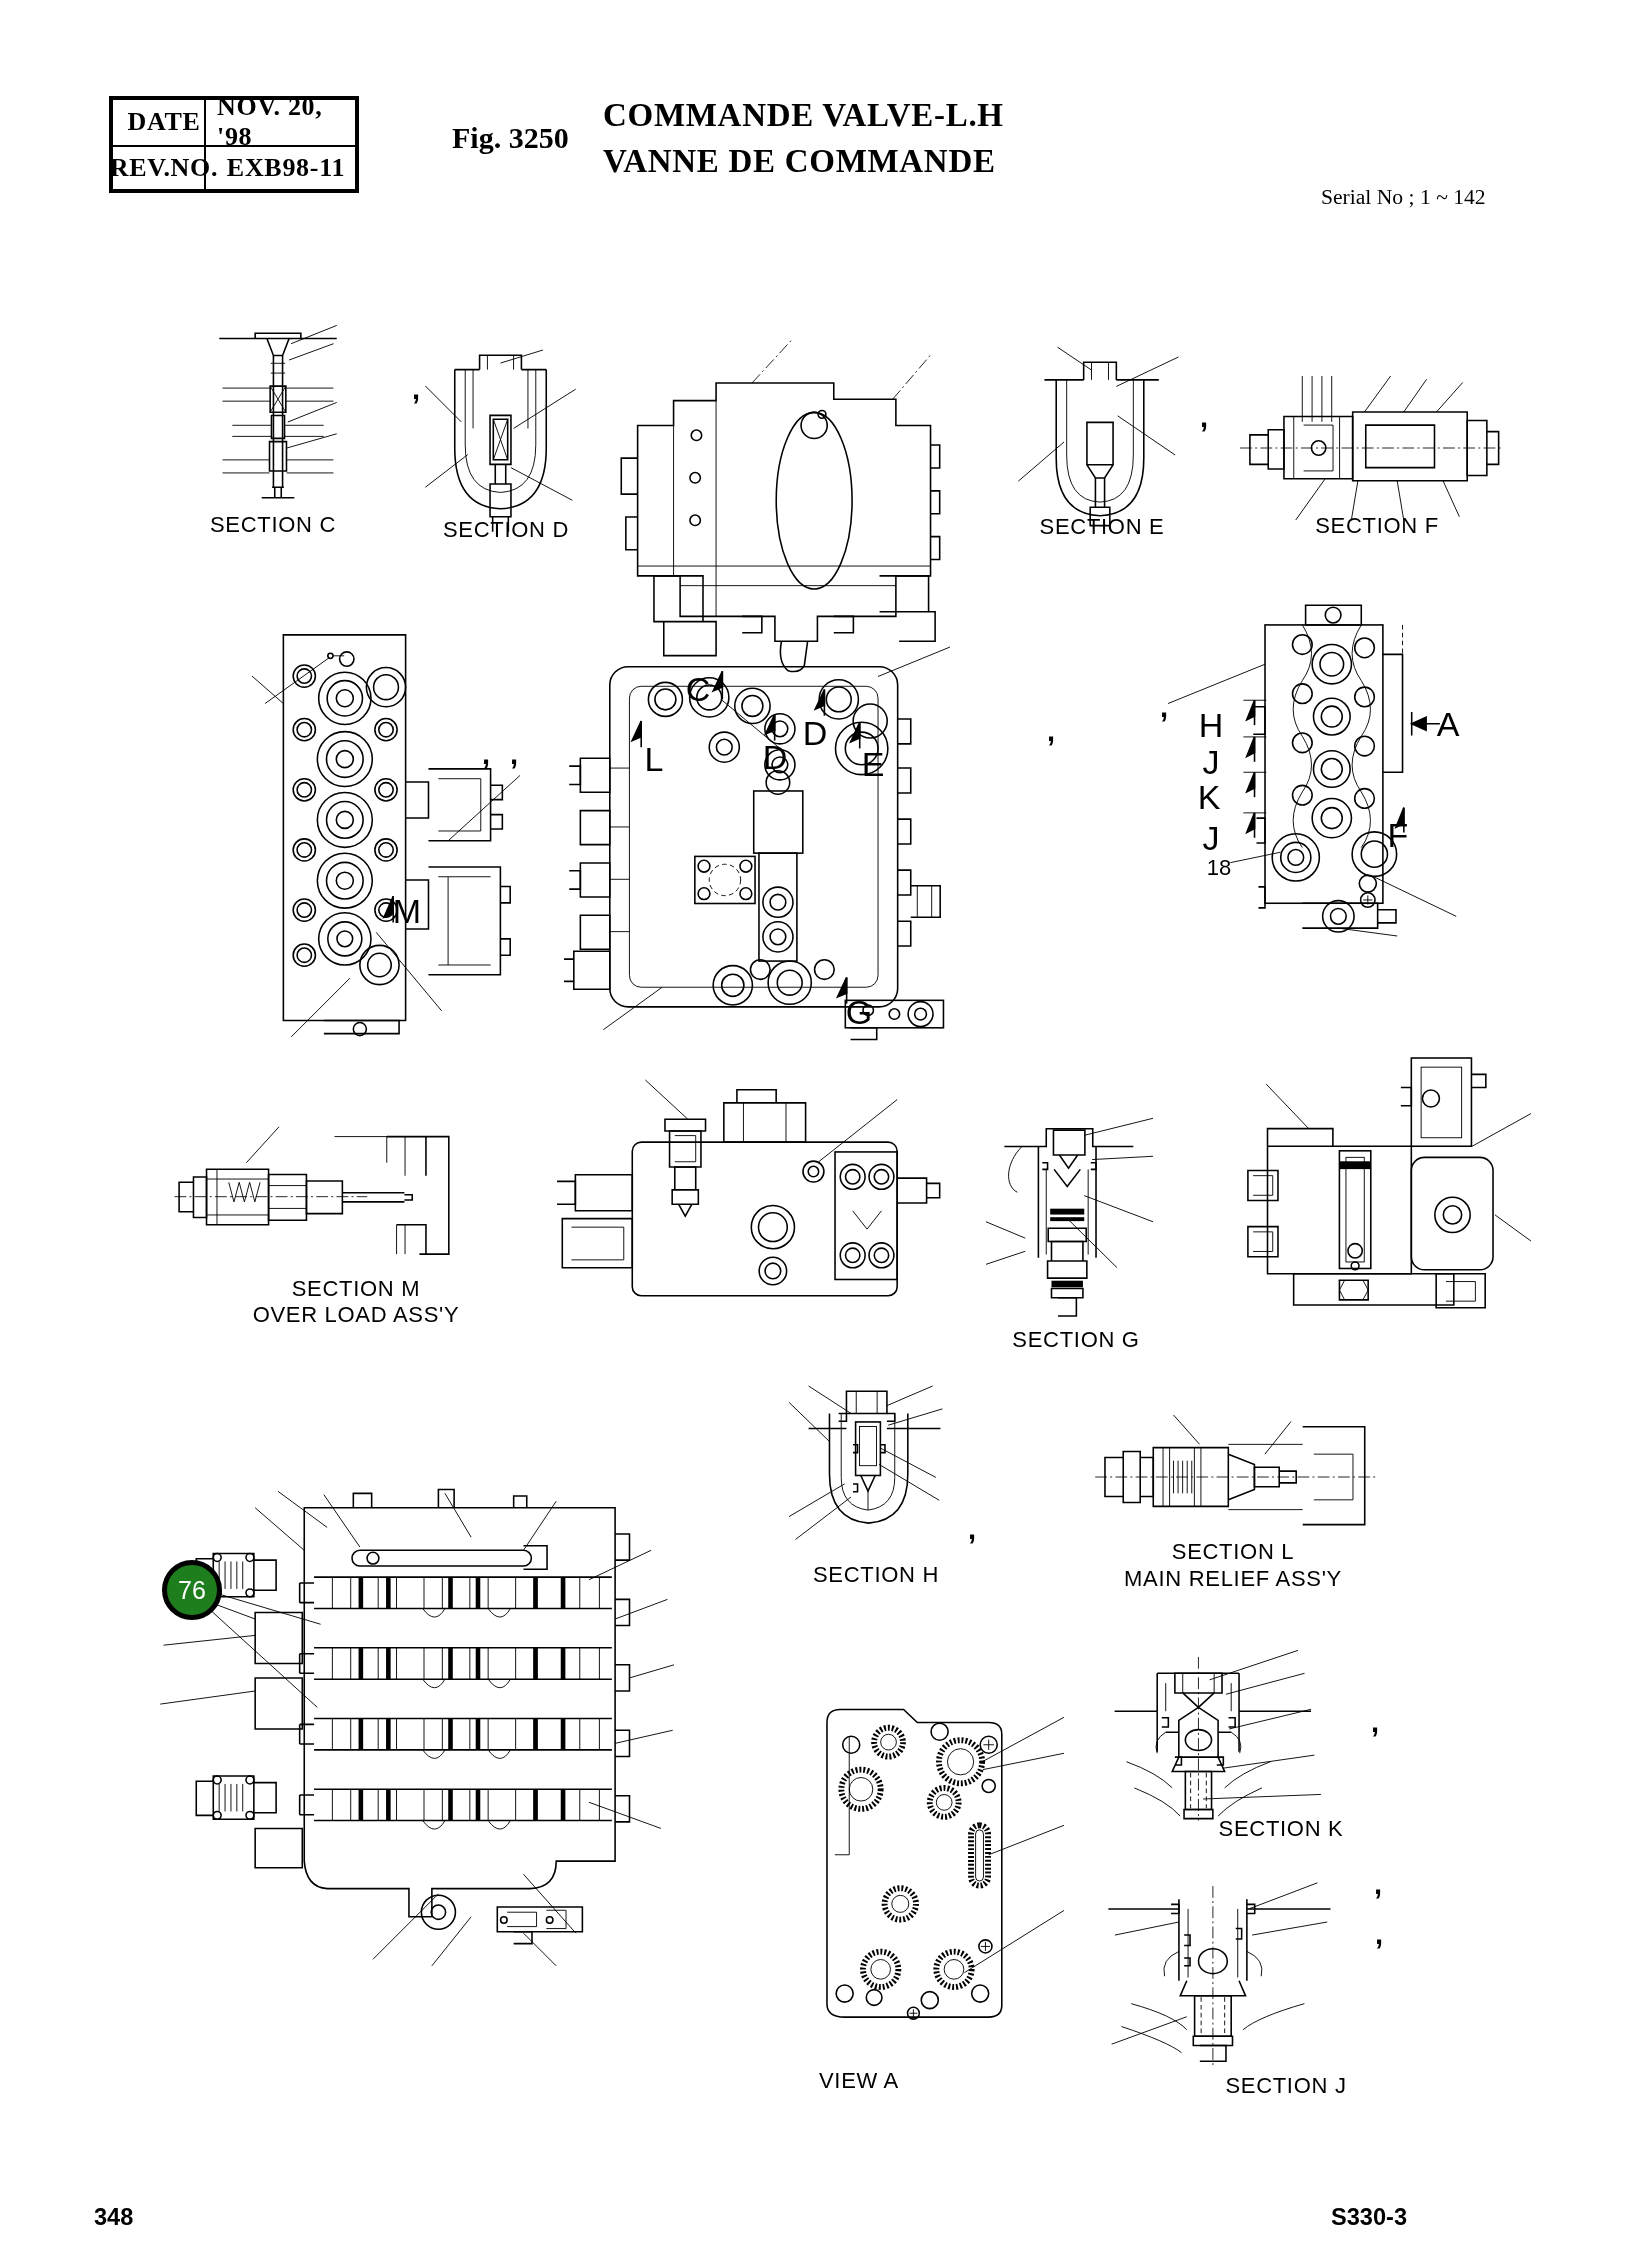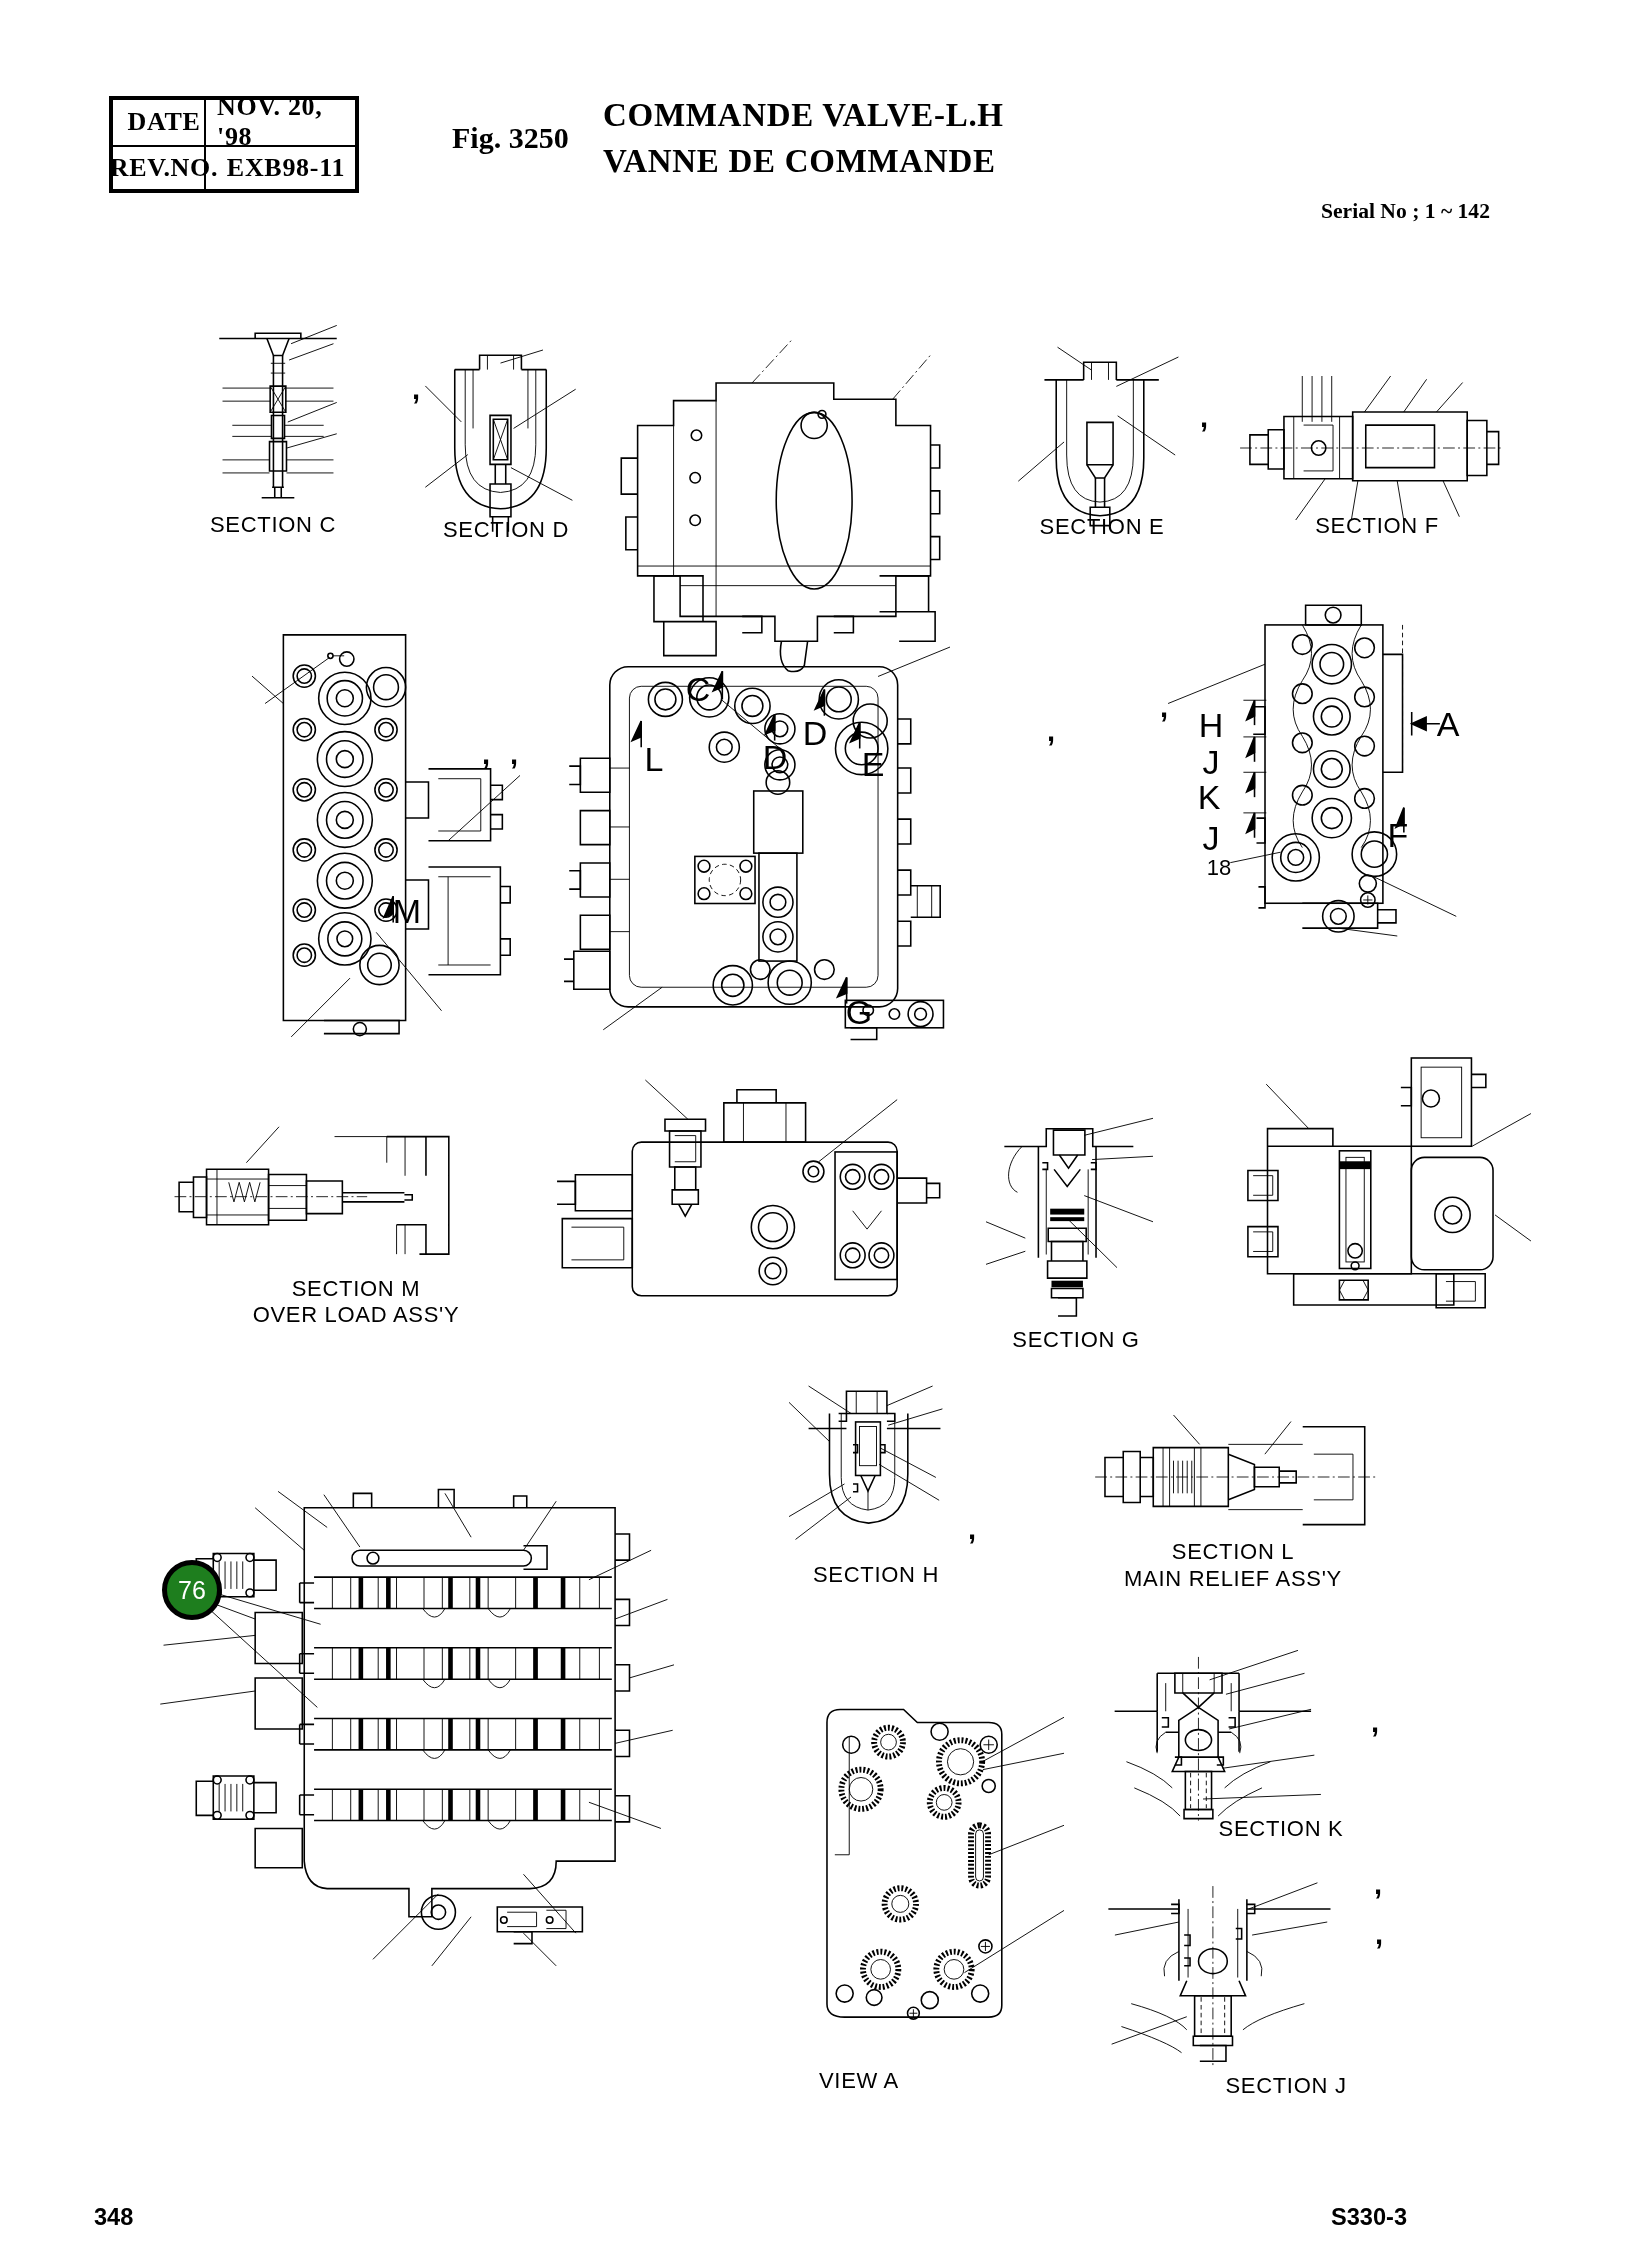--- a/index.html
+++ b/index.html
@@ -15,21 +15,21 @@
                    box-sizing:border-box;font-size:26px;letter-spacing:0.7px;margin-left:11px;}
   #hdr-table .c1{width:82px;border-right:2px solid #000;}
   #hdr-table .c2{flex:1;}
   .fig{position:absolute;left:452px;top:121px;font-family:"Liberation Serif",serif;
        font-weight:bold;font-size:30px;}
   .title1{position:absolute;left:603px;top:97px;font-family:"Liberation Serif",serif;
           font-weight:bold;font-size:33px;letter-spacing:0.7px;}
   .title2{position:absolute;left:603px;top:143px;font-family:"Liberation Serif",serif;
           font-weight:bold;font-size:33px;letter-spacing:0.7px;}
   .serial{position:absolute;left:1321px;top:185px;font-family:"Liberation Serif",serif;
-          font-weight:bold;font-size:21.6px;margin-top:14px;}
+          font-weight:normal;font-size:21.6px;}
   
   .slabel{position:absolute;font-size:22px;letter-spacing:0.7px;white-space:nowrap;
           transform:translateX(-50%);}
   .callout{position:absolute;font-size:34px;transform:translate(-50%,-50%);white-space:nowrap;}
   .c18{font-size:22px;}
   .comma{position:absolute;font-size:29px;font-weight:bold;}
   .foot{position:absolute;font-weight:bold;font-size:23.6px;}
   
   #balloon57{position:absolute;left:162px;top:1560px;width:50px;height:50px;
              border-radius:50%;border:5.9px solid #000;background:#1e7e1e;color:#fff;

